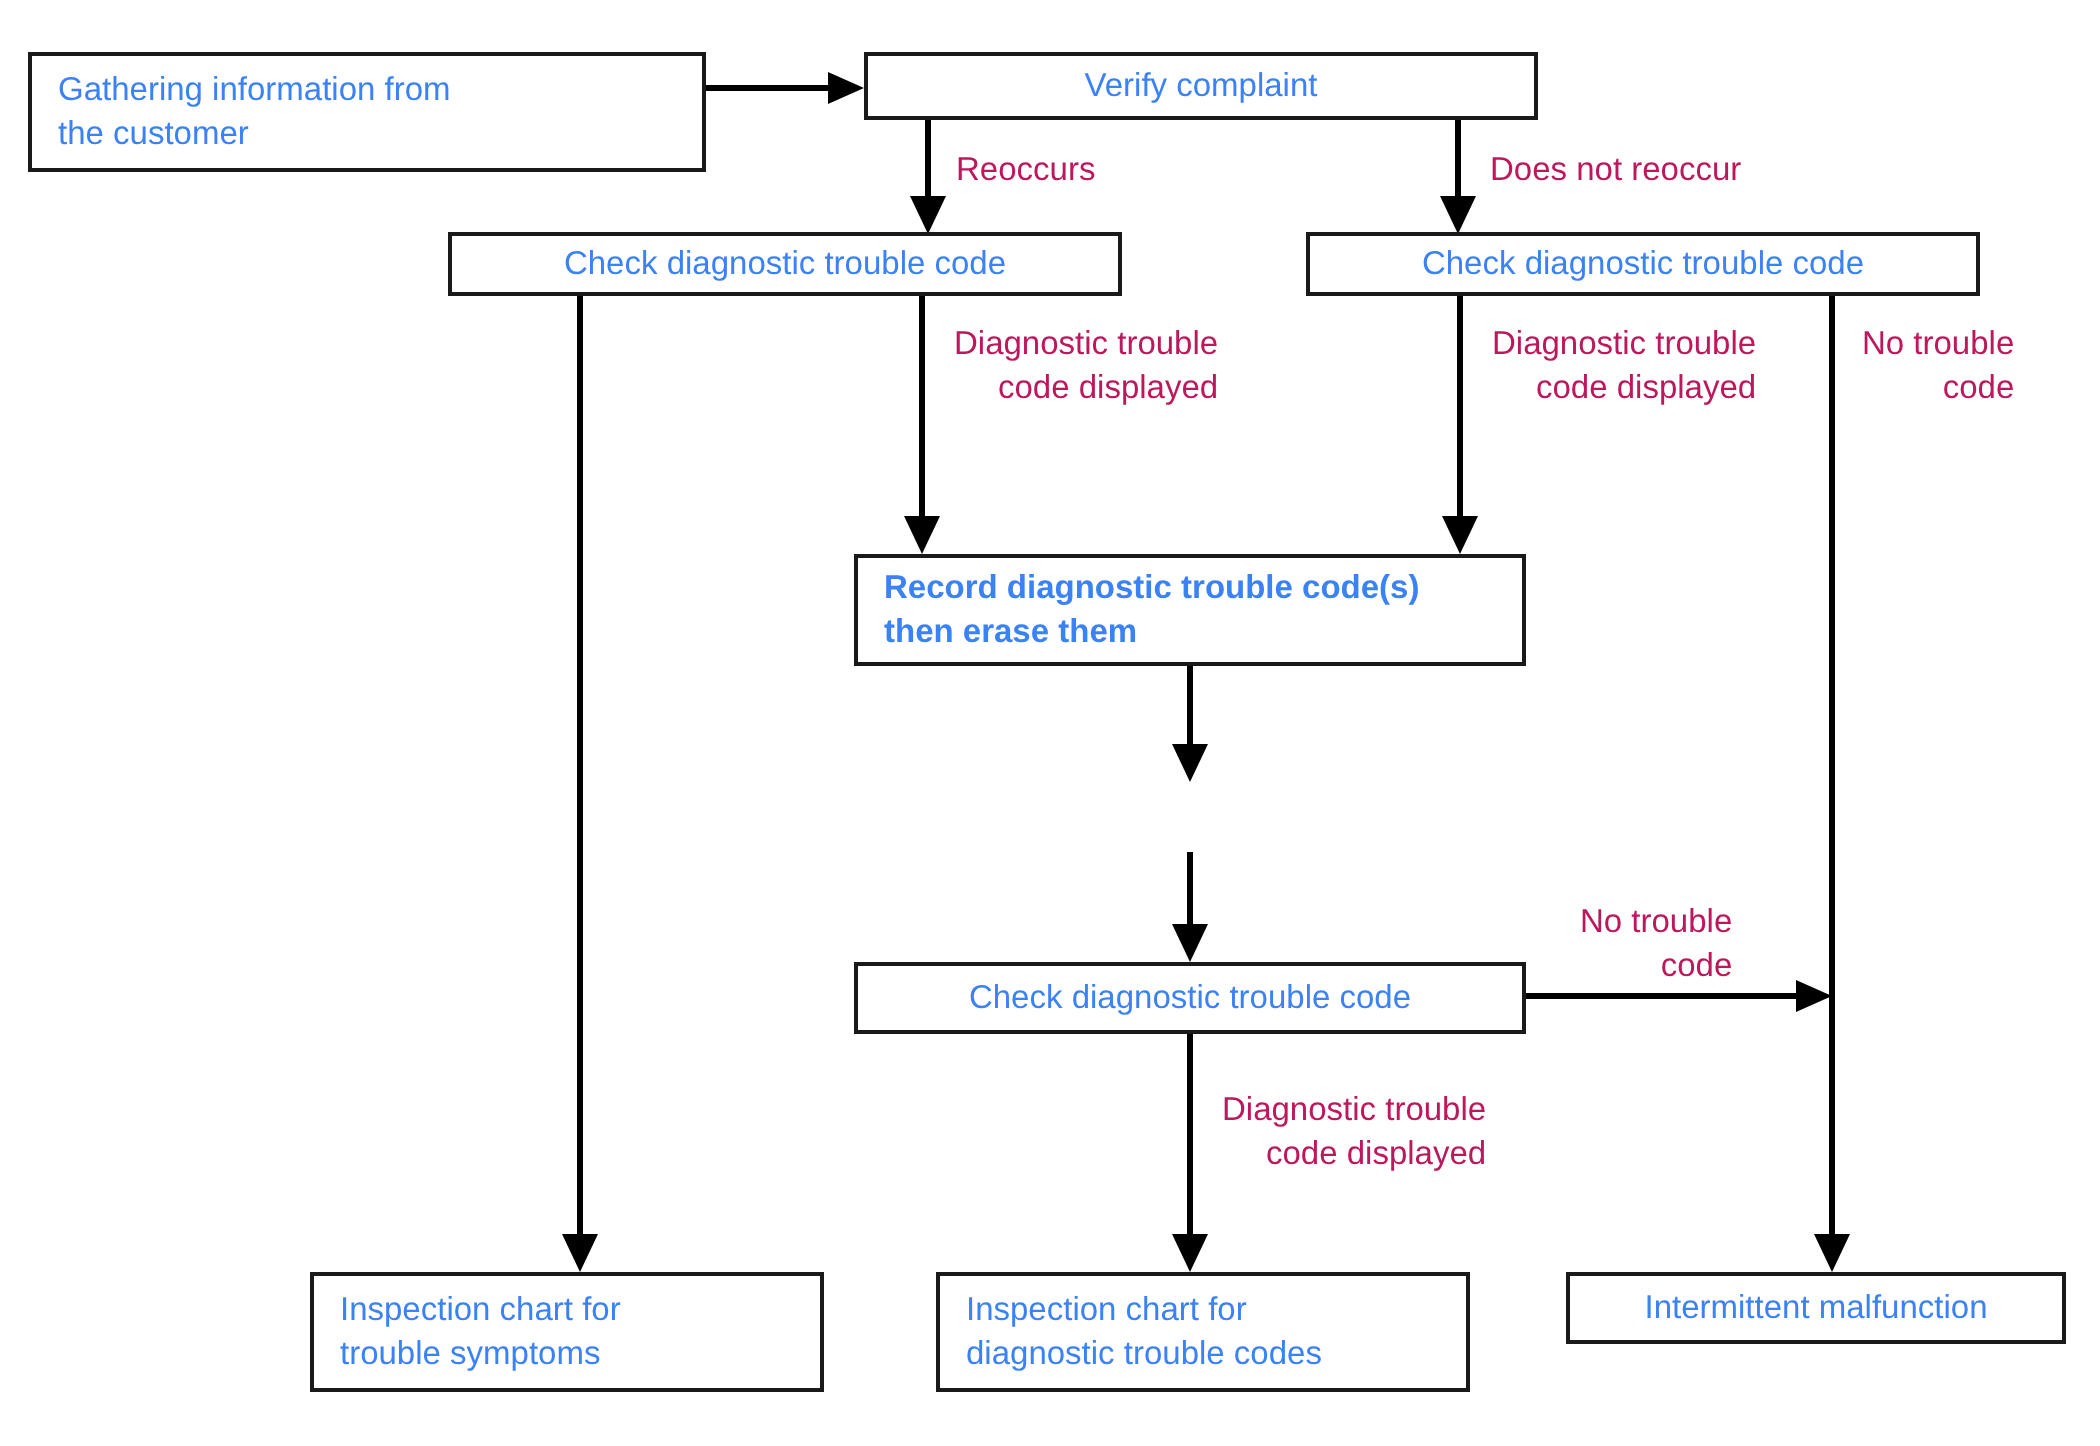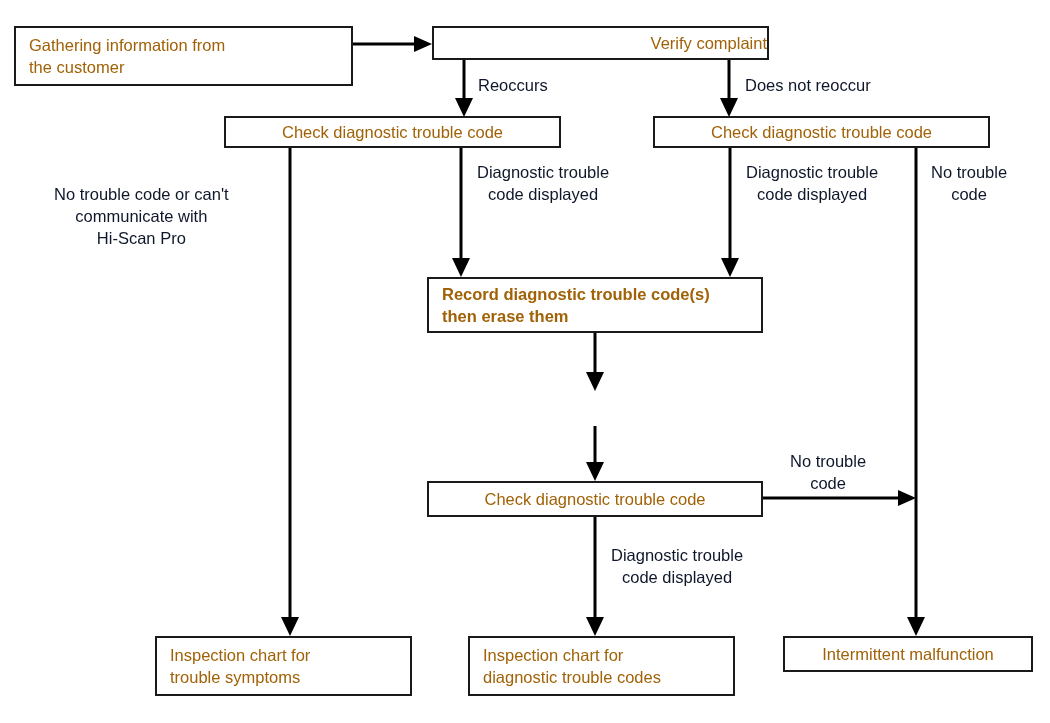--- a/index.html
+++ b/index.html
@@ -20,21 +20,21 @@
     overflow: hidden;
   }
   
   .node {
     position: absolute;
     box-sizing: border-box;
     border: 2px solid #1a1a1a;
     background: #ffffff;
     font-size: 16.5px;
     line-height: 22px;
-    color: #a16207;
+    color: #3b82f6;
     white-space: pre-line;
   }
   .node.center {
     display: flex;
     align-items: center;
     justify-content: center;
     text-align: center;
   }
   .node.left {
     display: flex;
@@ -43,23 +43,23 @@
     text-align: left;
     padding-left: 13px;
   }
   .node .node-text { display: block; }
 
   
   .edge-label {
     position: absolute;
     font-size: 16.5px;
     line-height: 22px;
-    color: #0f172a;
+    color: #be185d;
     white-space: pre-line;
-    text-align: center;
+    text-align: right;
   }
 
   
   .conn {
     position: absolute;
     overflow: visible;
   }
   .conn line {
     stroke: #000000;
     stroke-width: 3;
@@ -127,21 +127,21 @@
       <line x1="595" y1="517" x2="595" y2="625"></line>
       <polygon points="595,636 586,617 604,617"></polygon>
     </g>
   </svg>
 
   <div class="node left" style="left:14px; top:26px; width:339px; height:60px;">
     <span class="node-text">Gathering information from
 the customer</span>
   </div>
 
-  <div class="node center" style="left:432px; top:26px; width:337px; height:34px;justify-content:flex-end;">
+  <div class="node center" style="left:432px; top:26px; width:337px; height:34px;">
     <span class="node-text">Verify complaint</span>
   </div>
 
   <div class="node center" style="left:224px; top:116px; width:337px; height:32px;">
     <span class="node-text">Check diagnostic trouble code</span>
   </div>
 
   <div class="node center" style="left:653px; top:116px; width:337px; height:32px;">
     <span class="node-text">Check diagnostic trouble code</span>
   </div>
@@ -167,23 +167,20 @@
   </div>
 
   <div class="node center" style="left:783px; top:636px; width:250px; height:36px;">
     <span class="node-text">Intermittent malfunction</span>
   </div>
 
   <div class="edge-label" style="left:478px; top:74px;">Reoccurs</div>
 
   <div class="edge-label" style="left:745px; top:74px;">Does not reoccur</div>
 
-  <div class="edge-label" style="left:54px; top:183px;">No trouble code or can't
-communicate with
-Hi-Scan Pro</div>
 
   <div class="edge-label" style="left:477px; top:161px;">Diagnostic trouble
 code displayed</div>
 
   <div class="edge-label" style="left:746px; top:161px;">Diagnostic trouble
 code displayed</div>
 
   <div class="edge-label" style="left:931px; top:161px;">No trouble
 code</div>
 

